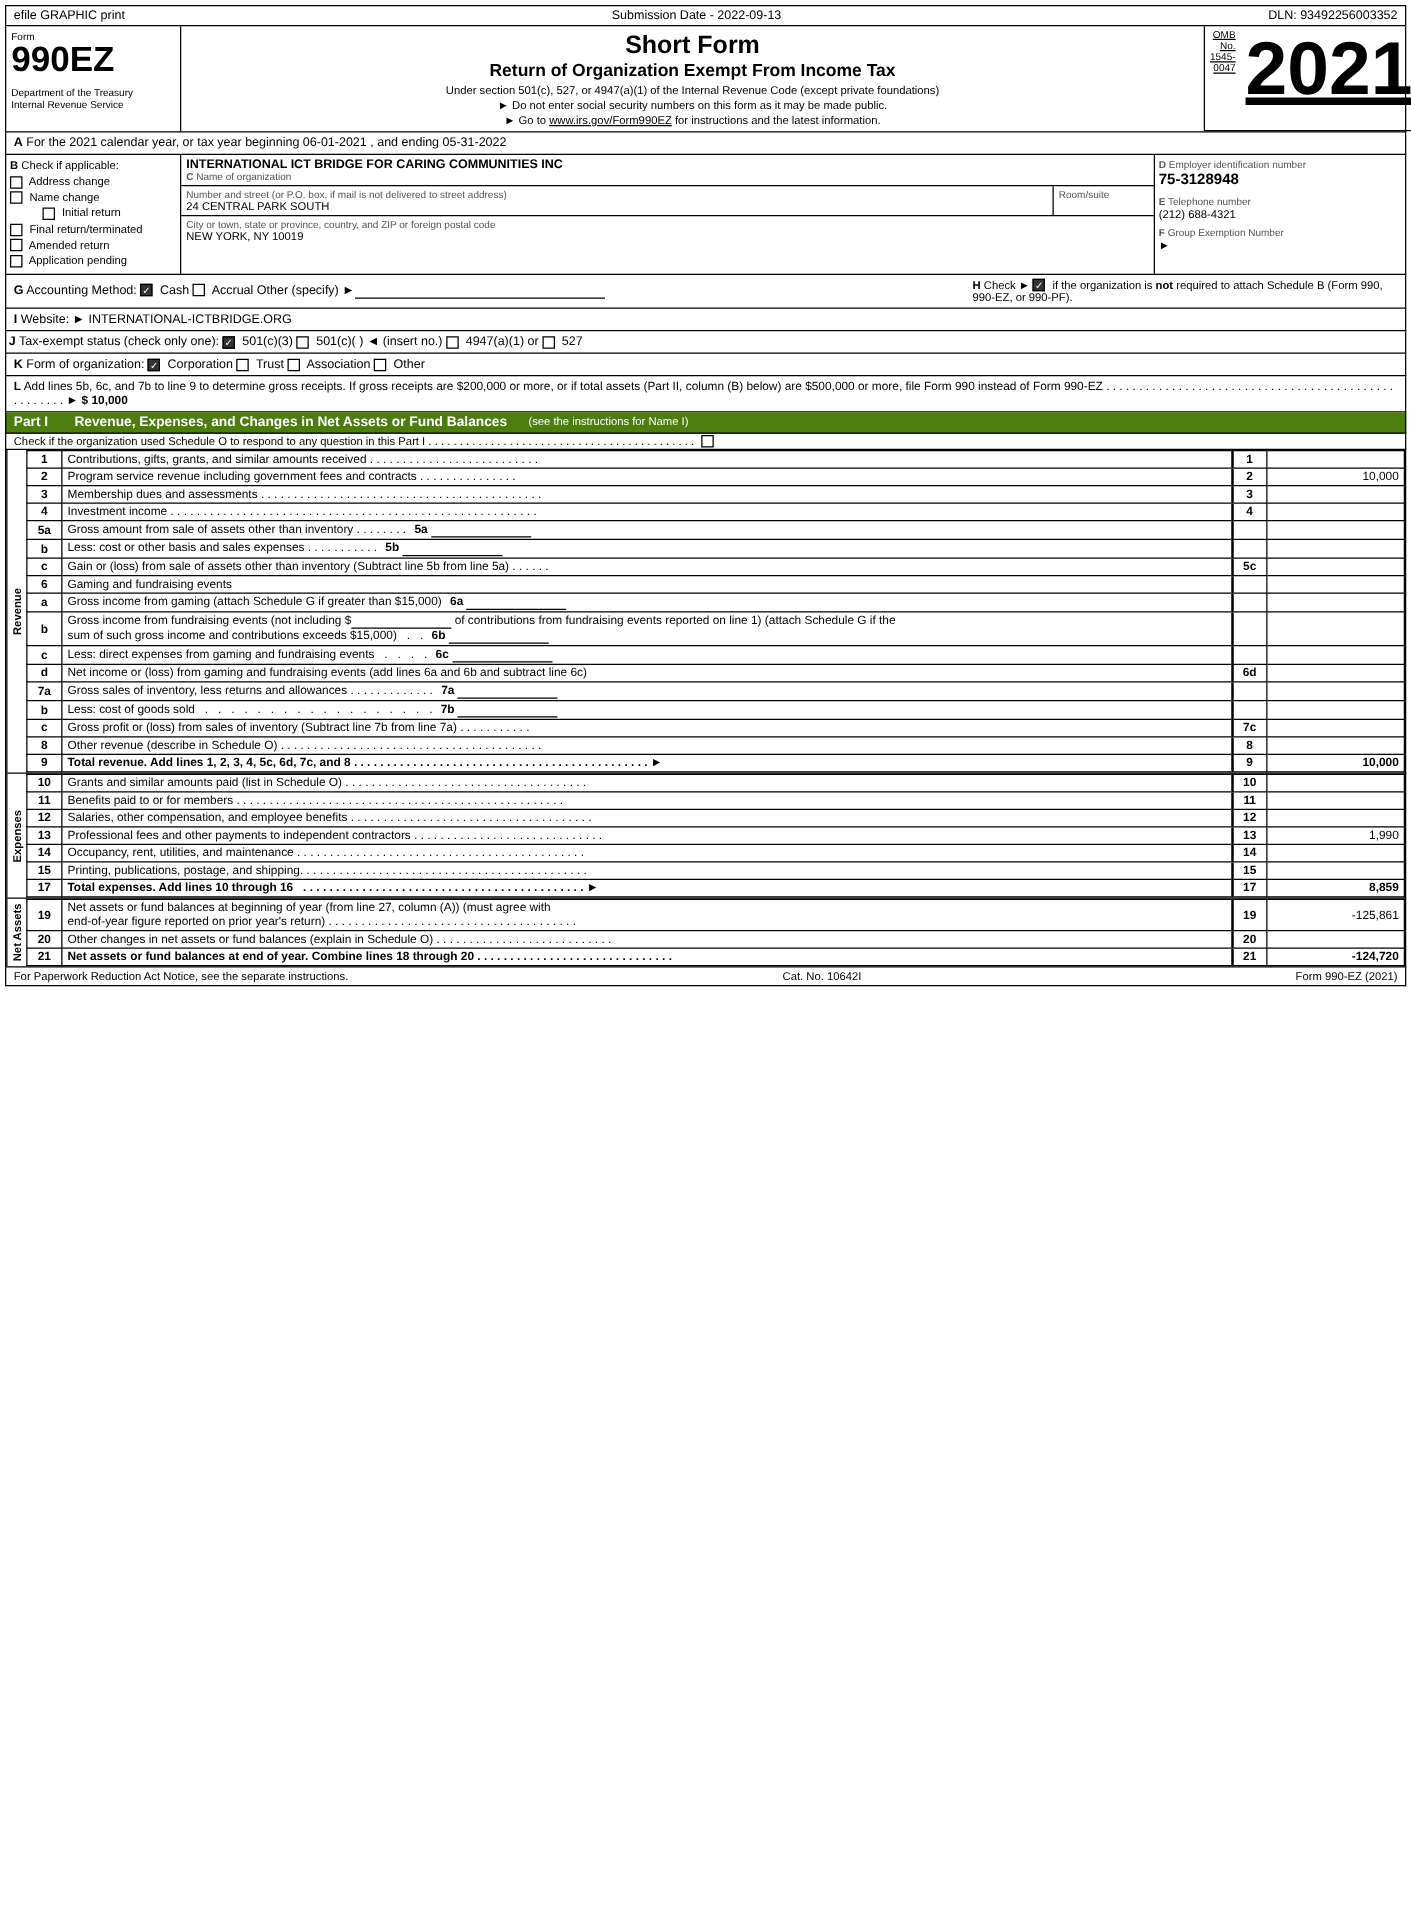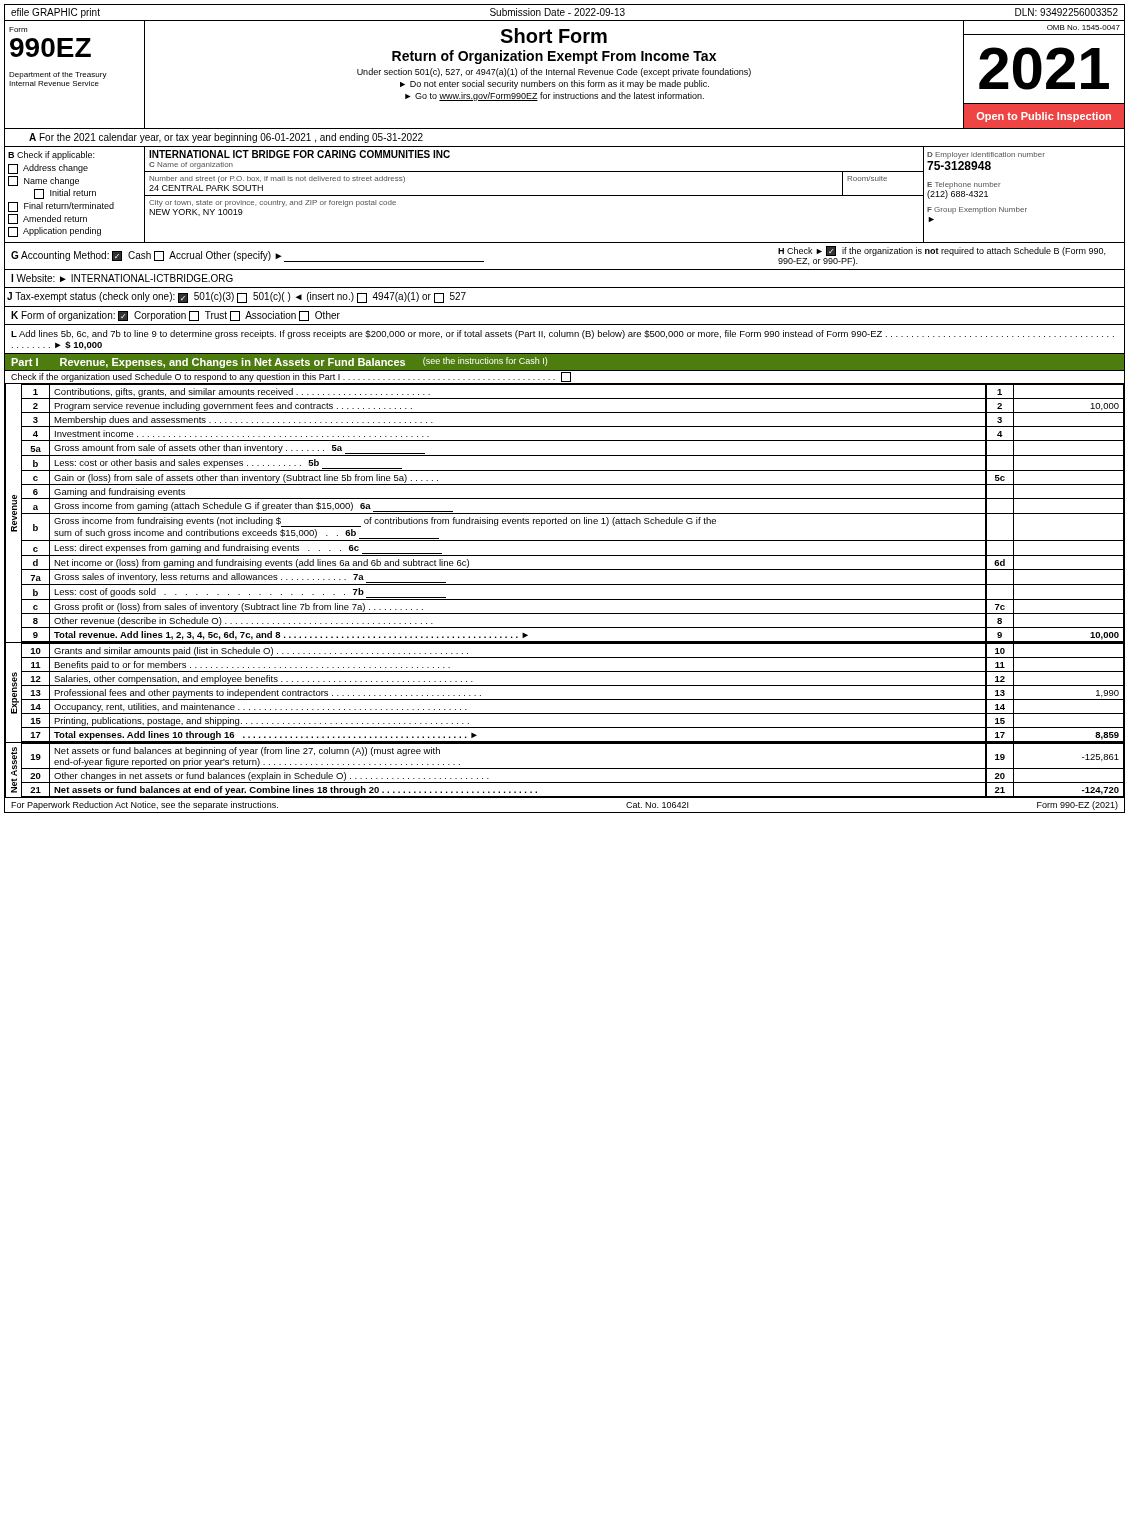--- a/index.html
+++ b/index.html
@@ -11,26 +11,26 @@
     .top-bar { display: flex; justify-content: space-between; border: 1px solid #000; padding: 2px 6px; font-size: 10px; background: white; }
     
     
     .main-header { display: flex; border: 1px solid #000; border-top: none; }
     .form-info-left { width: 140px; border-right: 1px solid #000; padding: 4px; font-size: 9px; }
     .form-title-center { flex: 1; text-align: center; padding: 4px; border-right: 1px solid #000; }
     .form-title-center h1 { font-size: 20px; font-weight: bold; }
     .form-title-center h2 { font-size: 14px; font-weight: bold; }
     .form-title-center .sub { font-size: 9px; margin-top: 3px; }
     .form-title-center .notice { font-size: 9px; margin-top: 2px; }
-    .year-box { width: 160px; display: flex; flex-direction: column; }
+    .year-box { width: 160px; display: flex; flex-direction: row; text-decoration: underline; }
     .year-num { font-size: 60px; font-weight: bold; text-align: center; line-height: 1; padding: 4px; border-bottom: 1px solid #000; }
     .open-inspection { background: #ef4444; color: white; text-align: center; padding: 6px 4px; font-weight: bold; font-size: 11px; flex: 1; display: flex; align-items: center; justify-content: center; flex-direction: column; }
     
     
-    .section-a { border: 1px solid #000; border-top: none; padding: 3px 24px; font-size: 10px; }
+    .section-a { border: 1px solid #000; border-top: none; padding: 3px 6px; font-size: 10px; }
     
     
     .org-info { display: flex; border: 1px solid #000; border-top: none; }
     .check-col { width: 140px; border-right: 1px solid #000; padding: 3px; font-size: 9px; }
     .org-details { flex: 1; border-right: 1px solid #000; }
     .org-name-row { border-bottom: 1px solid #000; padding: 2px 4px; font-size: 9px; }
     .org-address-row { display: flex; border-bottom: 1px solid #000; }
     .org-street { flex: 1; padding: 2px 4px; font-size: 9px; border-right: 1px solid #000; }
     .org-room { width: 80px; padding: 2px 4px; font-size: 9px; }
     .org-city-row { padding: 2px 4px; font-size: 9px; }
@@ -223,21 +223,21 @@
 
   <div class="add-lines-row">
     <strong>L</strong>
     <span> Add lines 5b, 6c, and 7b to line 9 to determine gross receipts. If gross receipts are $200,000 or more, or if total assets (Part II, column (B) below) are $500,000 or more, file Form 990 instead of Form 990-EZ . . . . . . . . . . . . . . . . . . . . . . . . . . . . . . . . . . . . . . . . . . . . . . . . . . . . ►</span>
     <strong> $ 10,000</strong>
   </div>
 
   <div class="part-header">
     <span class="part-label">Part I</span>
     <span>Revenue, Expenses, and Changes in Net Assets or Fund Balances</span>
-    <span style="font-weight:normal; font-size:9px; margin-left:6px;">(see the instructions for Cash I)</span>
+    <span style="font-weight:normal; font-size:9px; margin-left:6px;">(see the instructions for Name I)</span>
   </div>
 
   <div class="part-check-row">
     <span>Check if the organization used Schedule O to respond to any question in this Part I . . . . . . . . . . . . . . . . . . . . . . . . . . . . . . . . . . . . . . . . . . .</span>
     <span class="checkbox" style="margin-left:6px;"></span>
   </div>
 
   <div class="section-wrapper">
     <div class="side-bar">Revenue</div>
     <div class="section-content">

